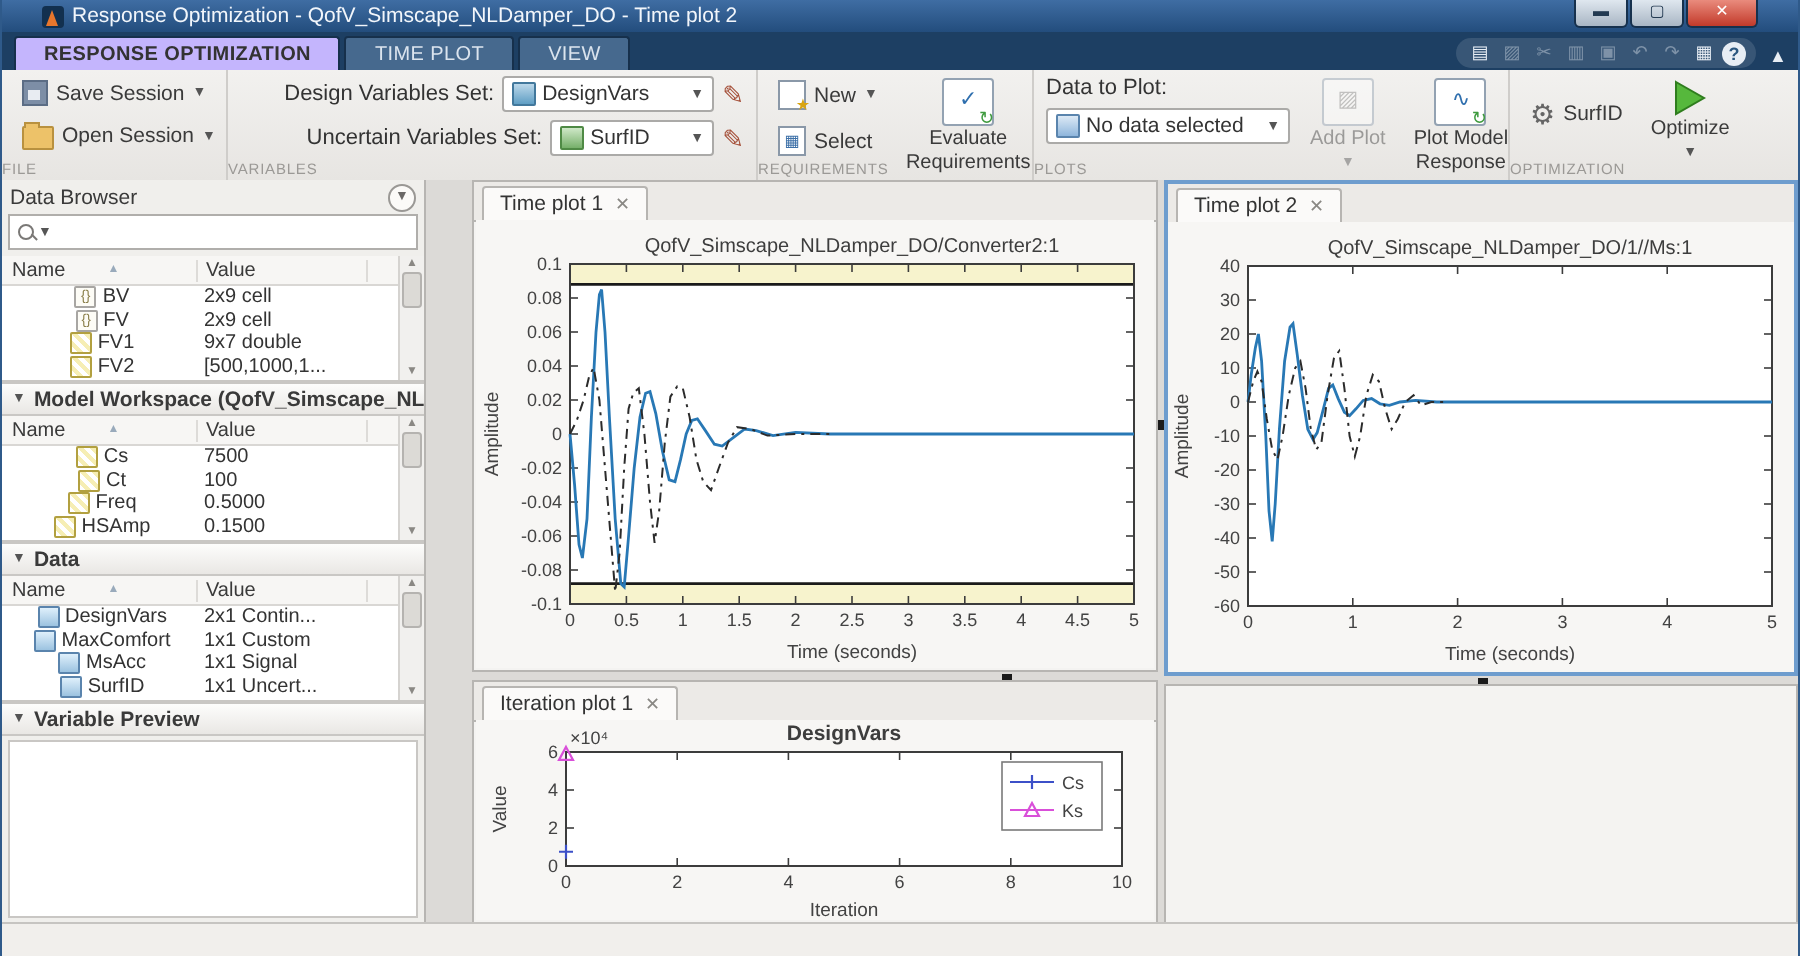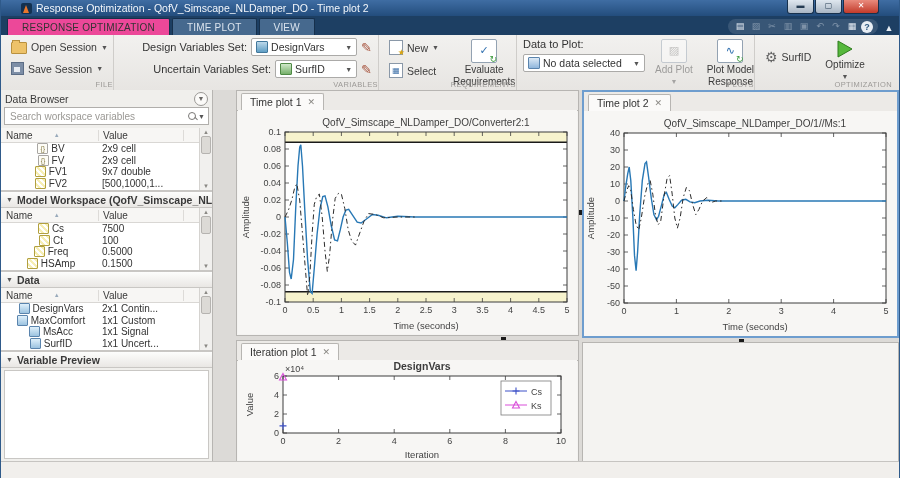--- a/index.html
+++ b/index.html
@@ -12,30 +12,30 @@
   .mlogo::before{content:"";position:absolute;left:2px;bottom:1px;border-left:3.5px solid transparent;border-right:3.5px solid transparent;border-bottom:8px solid #e8762c;}
   .wtitle{font-size:10.5px;white-space:nowrap;overflow:hidden;}
   .winbtns{margin-left:auto;display:flex;gap:1px;align-self:flex-start;}
   .winbtn{width:25px;height:13px;border:1px solid #17314d;border-top:none;border-radius:0 0 3px 3px;
           background:linear-gradient(#dfe7ef,#a9b6c4);color:#243b52;font-size:8px;line-height:11px;text-align:center;}
   .winbtn.close{width:34px;background:linear-gradient(#e98b7d,#c23a2a);color:#fff;font-weight:bold;}
   
   .tabstrip{height:19px;background:#1d3f63;display:flex;align-items:flex-end;padding:0 0 0 6px;}
   .rtab{padding:3px 14px 2px;font-size:10px;letter-spacing:.2px;color:#dbe4ee;background:#46698e;
         border:1px solid #16304c;border-bottom:none;border-radius:2px 2px 0 0;margin-right:2px;}
-  .rtab.active{background:#ec4899;color:#333;font-weight:normal;}
+  .rtab.active{background:#c4b5fd;color:#333;font-weight:bold;}
   .qat{margin-left:auto;display:flex;align-items:center;gap:2px;background:rgba(255,255,255,.12);
        border-radius:8px;padding:1px 5px;margin-right:4px;margin-bottom:1px;}
   .qicon{width:14px;height:13px;font-size:9px;line-height:13px;text-align:center;color:#e7edf4;}
   .qicon.dim{opacity:.4;}
   .qicon.help{background:#e7edf4;color:#2a567f;border-radius:50%;font-weight:bold;width:12px;height:12px;line-height:12px;}
   
   .ribbon{height:55px;background:linear-gradient(#f2f1ef,#e7e5e2);border-bottom:1px solid #c3c1be;display:flex;}
   .rsec{position:relative;border-right:1px solid #cfcdca;padding:3px 6px 11px;display:flex;gap:6px;align-items:flex-start;}
-  .seclabel{position:absolute;left:0;right:0;bottom:1px;text-align:right;font-size:7.5px;color:#9b9996;letter-spacing:.4px;}
+  .seclabel{position:absolute;left:0;right:0;bottom:1px;text-align:left;font-size:7.5px;color:#9b9996;letter-spacing:.4px;}
   .vstack{display:flex;flex-direction:column;gap:4px;}
   .btn-s{display:flex;align-items:center;gap:4px;padding:1px 3px;border:1px solid transparent;border-radius:2px;color:#3a3a3a;font-size:10.5px;white-space:nowrap;}
   .caret{font-size:7px;color:#555;}
   .btn-b{display:flex;flex-direction:column;align-items:center;justify-content:flex-start;gap:1px;padding:1px 4px;
          font-size:10px;color:#3a3a3a;text-align:center;line-height:11px;white-space:nowrap;}
   .btn-b.disabled{opacity:.45;}
   .ico-folder{width:14px;height:10px;background:#edc269;border:1px solid #b9913f;border-radius:1px;position:relative;margin-top:2px;}
   .ico-folder::before{content:"";position:absolute;top:-3px;left:0;width:6px;height:2px;background:#edc269;border:1px solid #b9913f;border-bottom:none;}
   .ico-save{width:11px;height:11px;background:#7d8ea6;border:1px solid #5c6d85;position:relative;}
   .ico-save::before{content:"";position:absolute;left:2px;top:4px;width:6px;height:5px;background:#e8ecf2;}
@@ -125,27 +125,27 @@
     <span class="qicon help">?</span>
   </span>
   <span class="qicon" style="margin-right:3px;">▲</span>
 </div>
 
 <div class="ribbon">
 
   <div class="rsec" style="width:100px;">
     <div class="vstack">
       <div class="btn-s">
+        <span class="ico-save"></span>
+        <span>Save Session</span>
+          <span class="caret">▼</span>
+      </div>
+      <div class="btn-s">
         <span class="ico-folder"></span>
         <span>Open Session</span>
-          <span class="caret">▼</span>
-      </div>
-      <div class="btn-s">
-        <span class="ico-save"></span>
-        <span>Save Session</span>
           <span class="caret">▼</span>
       </div>
     </div>
     <div class="seclabel">FILE</div>
   </div>
 
   <div class="rsec" style="width:252px;">
     <div class="vstack" style="width:100%;">
       <div style="display:flex;align-items:center;gap:4px;justify-content:flex-end;">
         <span>Design Variables Set:</span>
@@ -230,21 +230,20 @@
 </div>
 
 <div class="main">
 
   <div class="dbrowser">
     <div class="dbhead">
       <span>Data Browser</span>
       <span class="panemenu">▼</span>
     </div>
     <div class="searchrow">
-      <input placeholder="Search workspace variables" style="">
       <span class="mag"></span>
       <span class="caret">▼</span>
     </div>
 
     <div class="tbl" style="height:62px;">
       <div class="thr">
         <span class="c1">
             <span>Name</span>
             <span class="sorttri">▲</span>
           </span>

